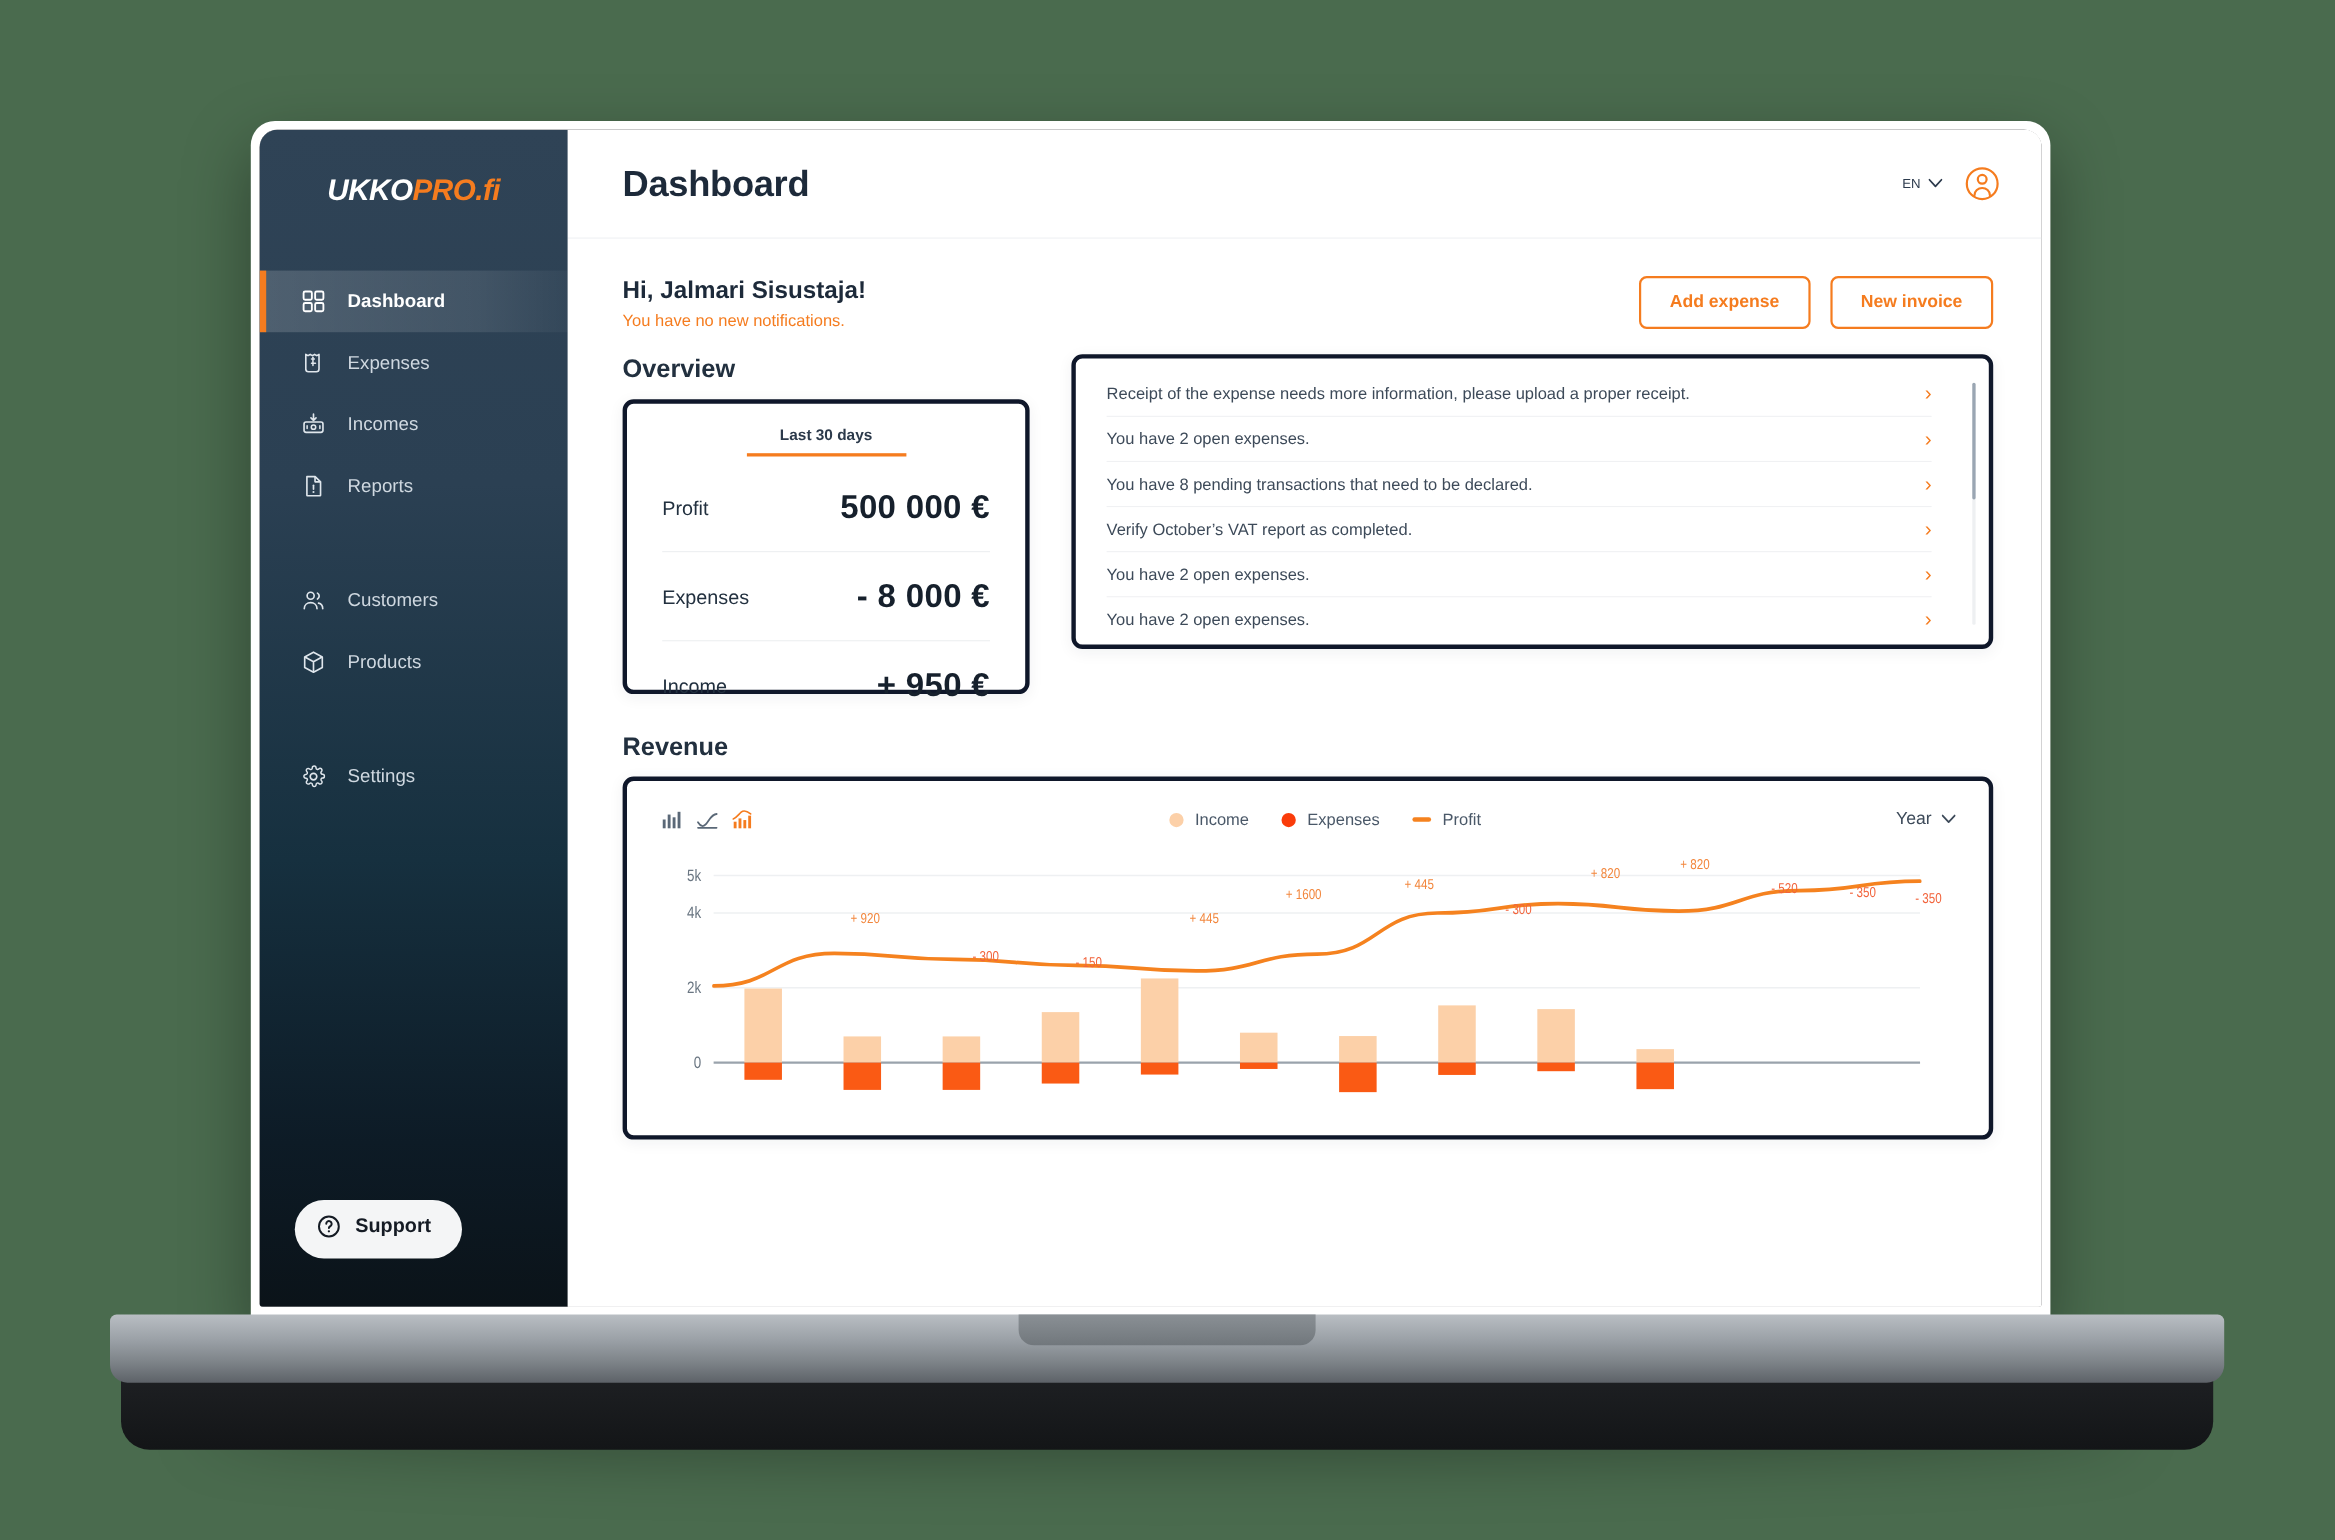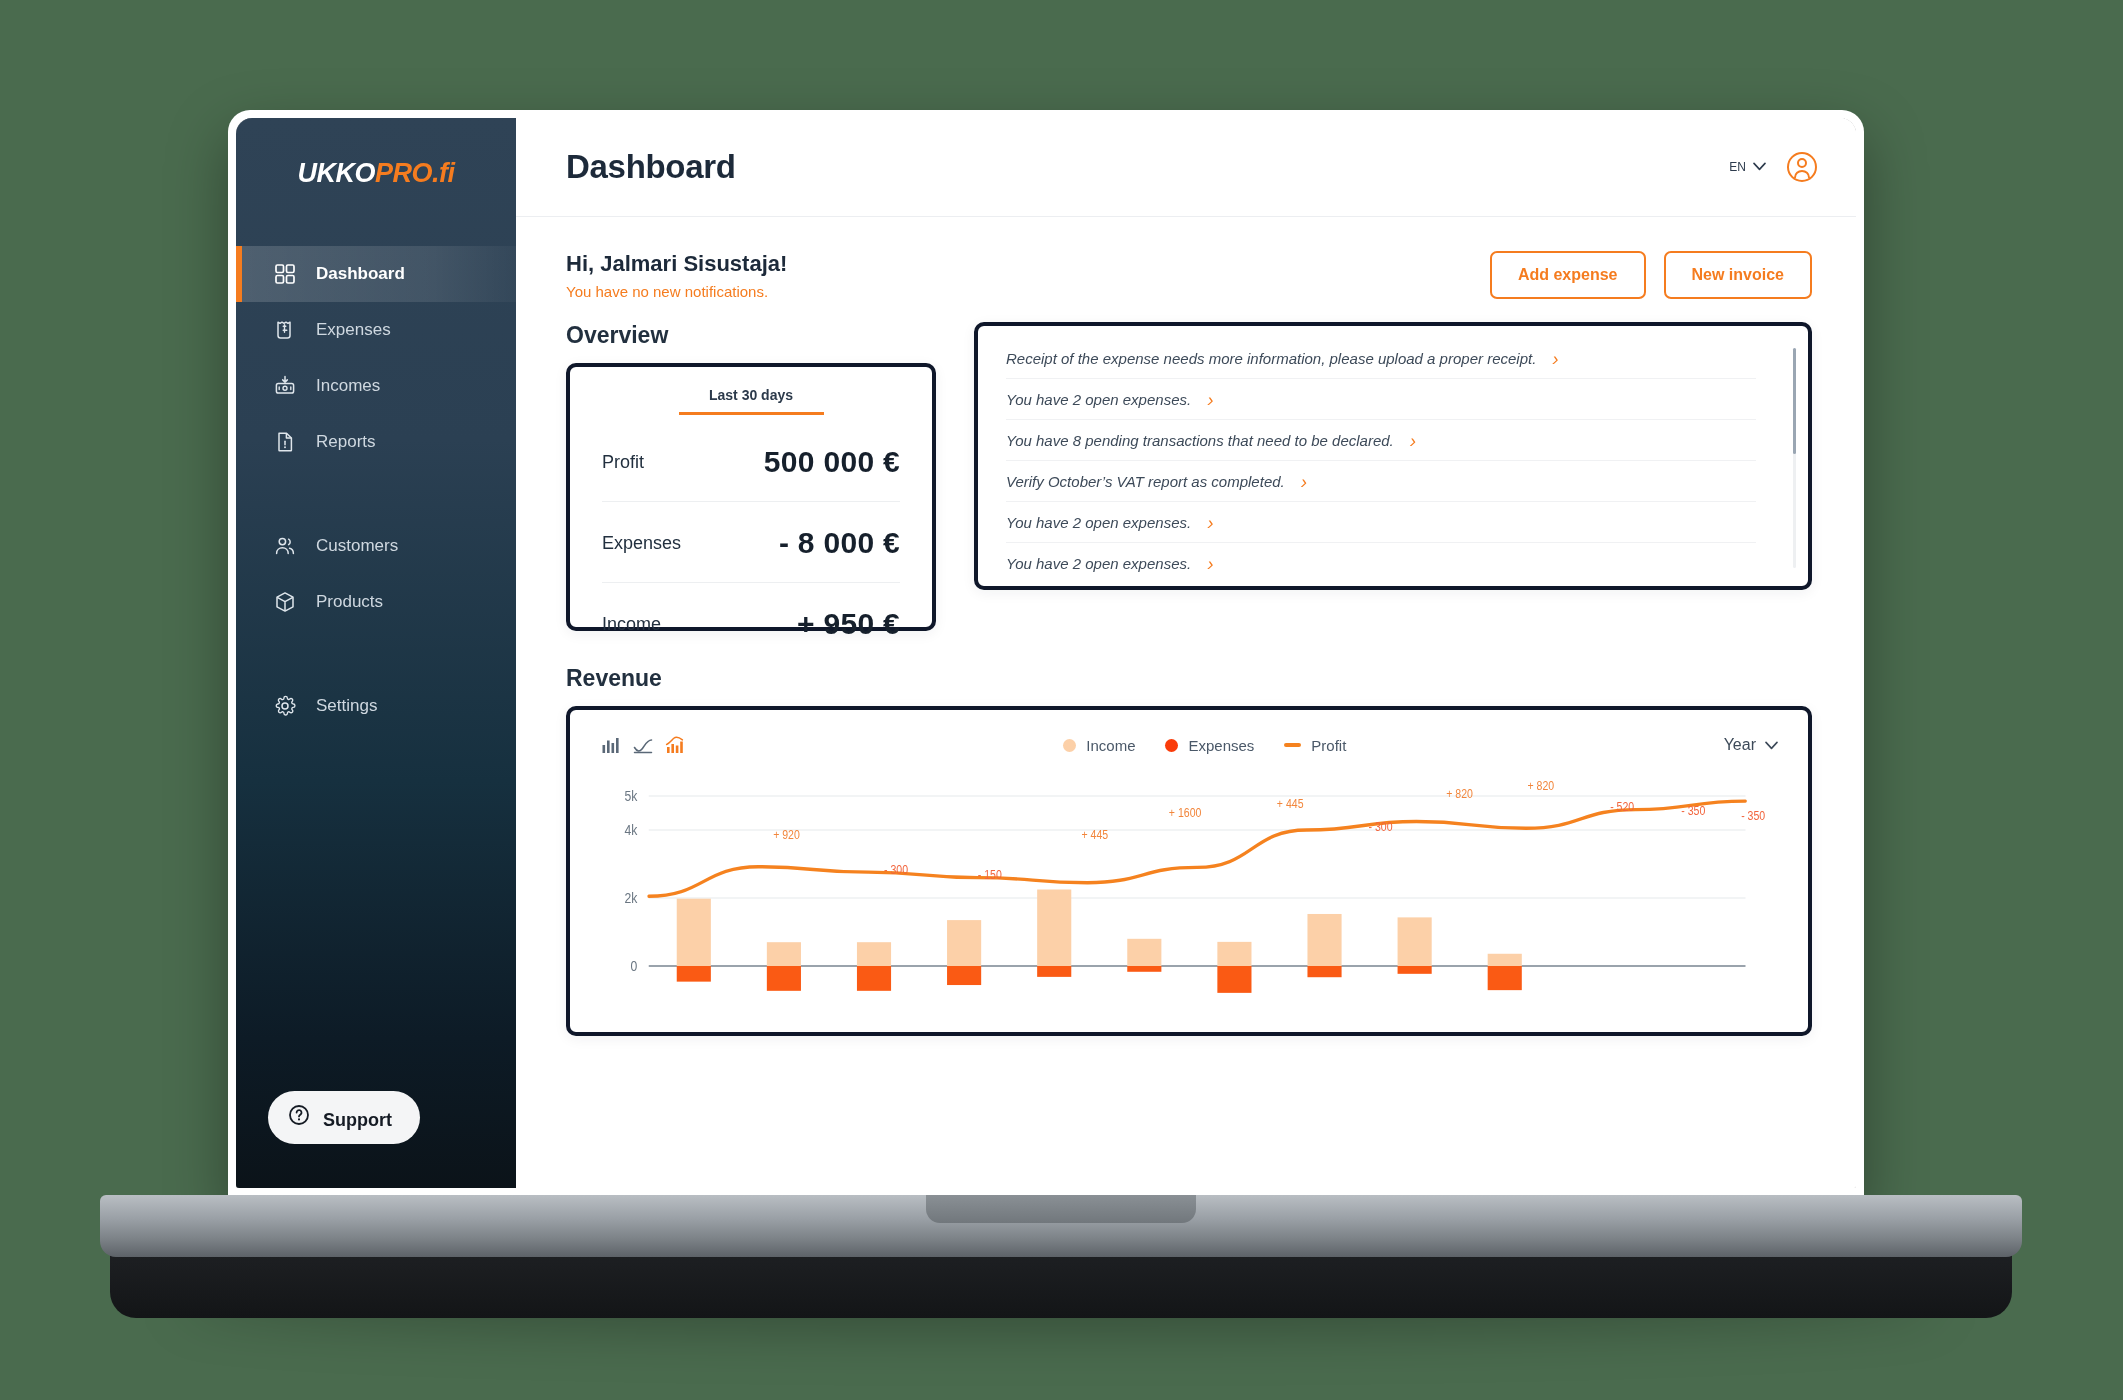--- a/index.html
+++ b/index.html
@@ -146,21 +146,21 @@
   }
   .nav-item .ic svg { display:block; }
   .nav-gap { height: 48px; }
 
   .support-wrap {
     margin-top: auto;
     padding: 0 0 44px 32px;
   }
   .support-btn {
     display: inline-flex;
-    align-items: flex-end;
+    align-items: flex-start;
     gap: 13px;
     background: #f4f5f6;
     color: #151b24;
     border-radius: 30px;
     padding: 13px 28px 13px 20px;
     font-size: 18px;
     font-weight: 700;
     cursor: pointer;
     border: none;
     font-family: "Liberation Sans", sans-serif;
@@ -285,26 +285,25 @@
     padding: 12px 26px 12px 28px;
     height: 268px;
     box-sizing: border-box;
     position: relative;
     overflow: hidden;
   }
   .nf-list { height: 100%; padding-right: 26px; }
   .nf-item {
     display: flex;
     align-items: center;
-    justify-content: flex-start;
+    justify-content: space-between;
     gap: 16px;
     height: 40px;
     border-bottom: 1px solid #f0f1f3;
     cursor: pointer;
-    font-style: italic;
   }
   .nf-item:last-child { border-bottom: none; }
   .nf-text { font-size: 15px; color: #3d4a59; }
   .nf-chev { color: #f57c1f; font-size: 19px; line-height: 1; }
   .nf-scroll-track {
     position: absolute;
     right: 12px;
     top: 22px;
     bottom: 18px;
     width: 3px;

